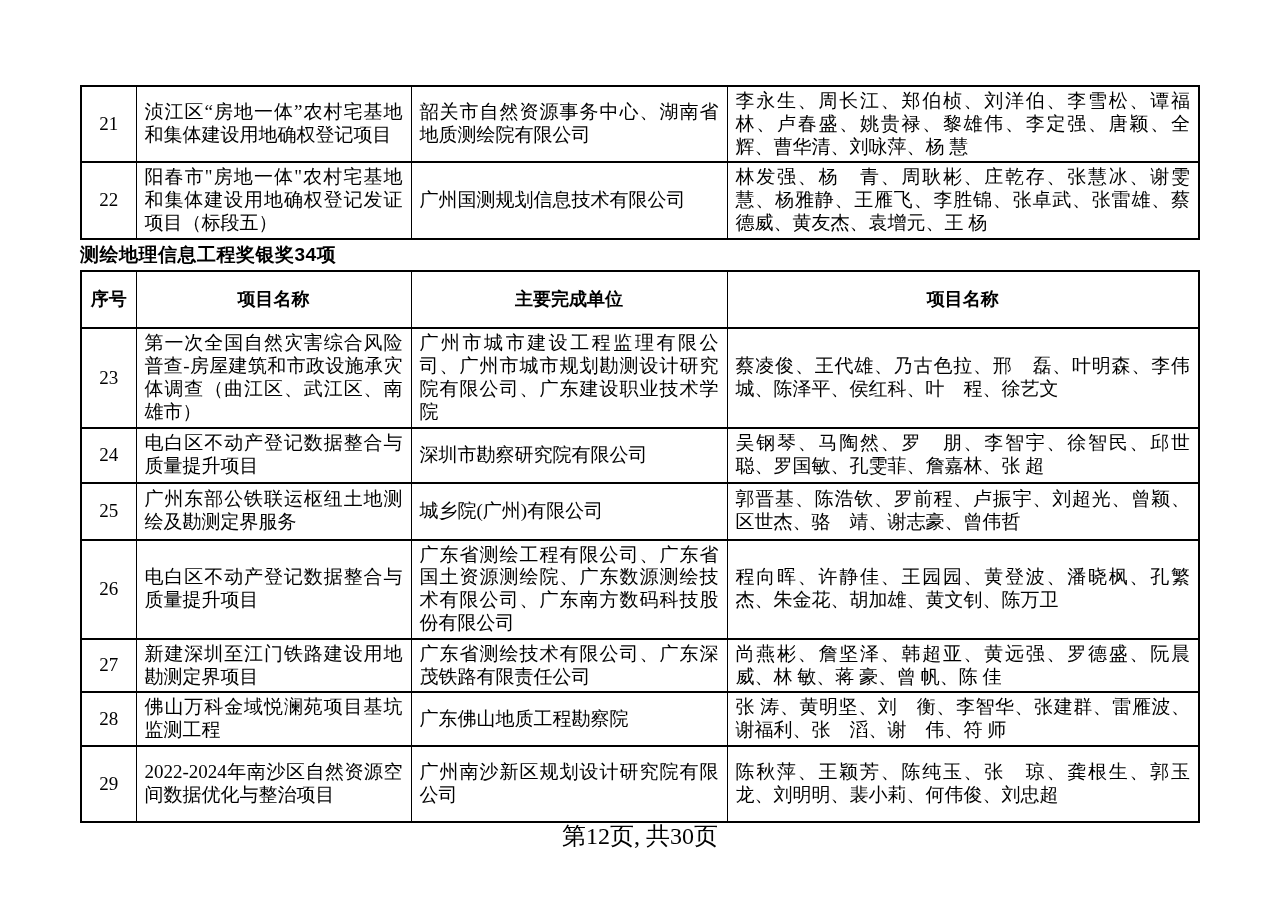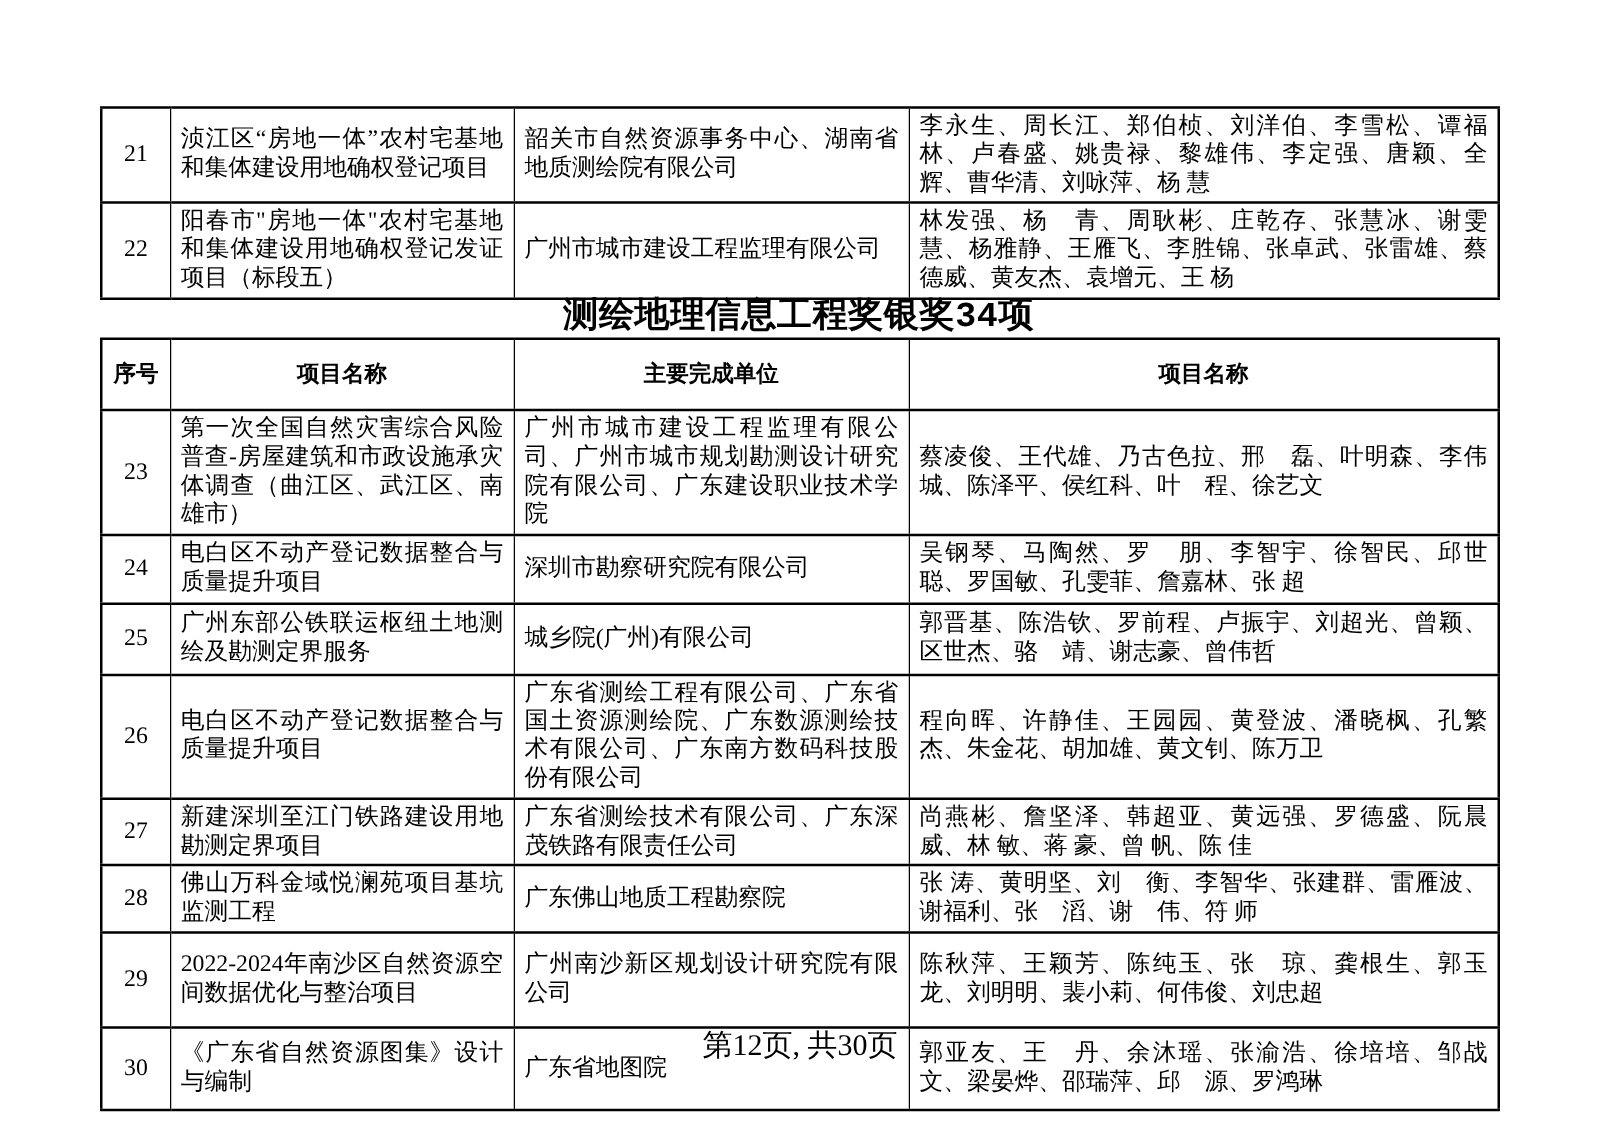--- a/index.html
+++ b/index.html
@@ -43,24 +43,24 @@
     font-size: 18px;
     padding: 2px 2px;
   }
   td.project, td.units, td.people {
     text-align: justify;
     text-align-last: left;
   }
   .section-title {
     height: 30px;
     line-height: 30px;
-    text-align: center;
-    font-family: Liberation Mono, monospace;
+    text-align: left;
+    font-family: Liberation Sans, sans-serif;
     font-weight: bold;
-    font-size: 28px;
+    font-size: 19px;
     letter-spacing: 0.5px;
   }
   table.tbl th {
     font-family: "Liberation Sans", "DejaVu Sans", sans-serif;
     font-weight: bold;
     font-size: 18px;
     text-align: center;
     padding: 17px 4px;
   }
   .page-footer {
@@ -87,21 +87,21 @@
     <tbody>
       <tr style="height:75px">
         <td class="num">21</td>
         <td class="project">浈江区“房地一体”农村宅基地和集体建设用地确权登记项目</td>
         <td class="units">韶关市自然资源事务中心、湖南省地质测绘院有限公司</td>
         <td class="people">李永生、周长江、郑伯桢、刘洋伯、李雪松、谭福林、卢春盛、姚贵禄、黎雄伟、李定强、唐颖、全 辉、曹华清、刘咏萍、杨 慧</td>
       </tr>
       <tr style="height:76px">
         <td class="num">22</td>
         <td class="project">阳春市"房地一体"农村宅基地和集体建设用地确权登记发证项目（标段五）</td>
-        <td class="units">广州市城市建设工程监理有限公司</td>
+        <td class="units">广州国测规划信息技术有限公司</td>
         <td class="people">林发强、杨　青、周耿彬、庄乾存、张慧冰、谢雯慧、杨雅静、王雁飞、李胜锦、张卓武、张雷雄、蔡德威、黄友杰、袁增元、王 杨</td>
       </tr>
     </tbody>
   </table>
 
   <div class="section-title">测绘地理信息工程奖银奖34项</div>
 
   <table class="tbl">
     <colgroup>
       <col style="width:55px">
@@ -153,23 +153,17 @@
         <td class="project">佛山万科金域悦澜苑项目基坑监测工程</td>
         <td class="units">广东佛山地质工程勘察院</td>
         <td class="people">张 涛、黄明坚、刘　衡、李智华、张建群、雷雁波、谢福利、张　滔、谢　伟、符 师</td>
       </tr>
       <tr style="height:76px">
         <td class="num">29</td>
         <td class="project">2022-2024年南沙区自然资源空间数据优化与整治项目</td>
         <td class="units">广州南沙新区规划设计研究院有限公司</td>
         <td class="people">陈秋萍、王颖芳、陈纯玉、张　琼、龚根生、郭玉龙、刘明明、裴小莉、何伟俊、刘忠超</td>
       </tr>
-      <tr style="height:66px">
-        <td class="num">30</td>
-        <td class="project">《广东省自然资源图集》设计与编制</td>
-        <td class="units">广东省地图院</td>
-        <td class="people">郭亚友、王　丹、余沐瑶、张渝浩、徐培培、邹战文、梁晏烨、邵瑞萍、邱　源、罗鸿琳</td>
-      </tr>
     </tbody>
   </table>
 </div>
 
 <div class="page-footer">第12页, 共30页</div>
 
 </body></html>

